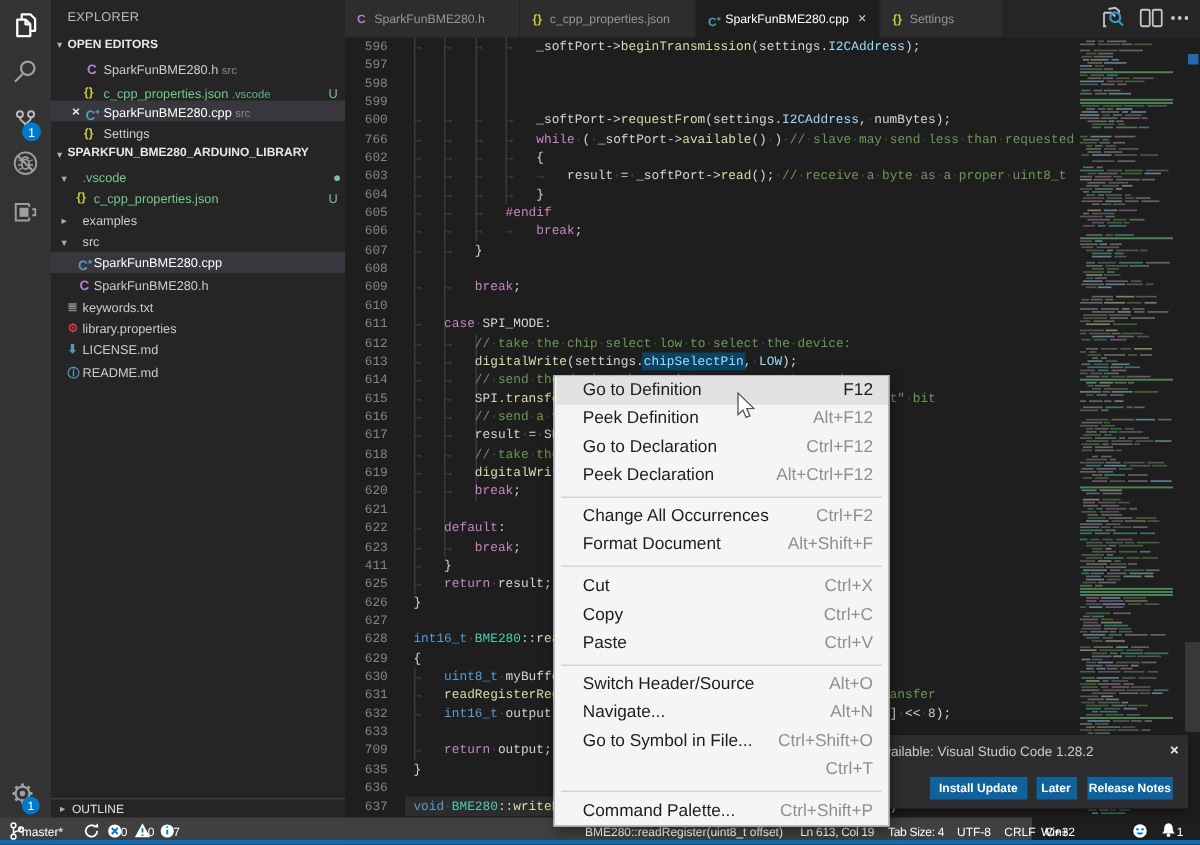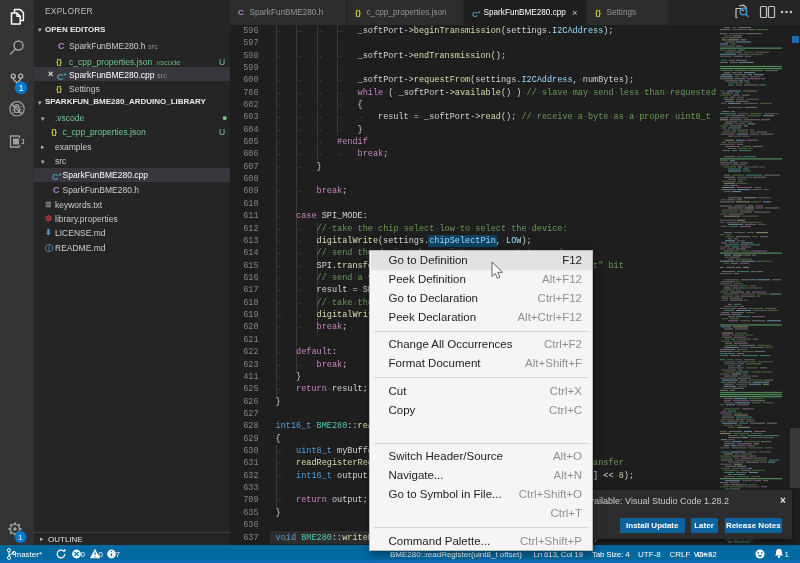--- a/index.html
+++ b/index.html
@@ -22,21 +22,21 @@
 .hl{background:#0d4263;box-shadow:0 0 0 1px #0d4263}
 .ig{position:absolute;width:1px;background:#3a3a3a}
 .row{position:absolute;left:0;width:196px;height:14px;font-size:8.5px;color:#cccccc}
 .row .txt{position:absolute;top:2.5px;white-space:nowrap}
 .sel{background:#37373d}
 .hdr{font-weight:bold;color:#e8e8e8;font-size:8px}
 .green{color:#73c991}
 .dim{color:#8c8c8c;font-size:7.5px}
 .arrow{position:absolute;color:#b0b0b0;font-size:7px;top:4px}
 .fic{position:absolute;top:2.5px;font-weight:bold}
-#statusbar{position:absolute;left:0;top:545px;width:800px;height:18px;background:#0369a1;color:#ffffff;font-size:8px}
+#statusbar{position:absolute;left:0;top:545px;width:688px;height:18px;background:#404040;color:#ffffff;font-size:8px}
 #statusbar .it{position:absolute;top:5px;white-space:nowrap}
 #menu{position:absolute;left:368.5px;top:249.5px;width:224.5px;height:301px;background:#f5f5f5;
  box-shadow:1px 3px 8px rgba(0,0,0,.45);border:1px solid #b9b9b9;font-size:11.5px;color:#1c1c1c;z-index:30}
 .mi{position:absolute;left:1px;width:221.5px;height:19px}
 .mi .l{position:absolute;left:18px;top:2.8px}
 .mi .r{position:absolute;right:10px;top:2.8px;color:#8f8f8f}
 .mi.hov{background:#e2e2e2}
 .mi.hov .r{color:#1c1c1c}
 .msep{position:absolute;left:4px;width:214.5px;height:1px;background:#d4d4d4}
 #toast{position:absolute;left:520px;top:490px;width:272px;height:49px;background:#2d2d30;
@@ -93,21 +93,20 @@
 <div class="gl" style="top:445.04px">630</div>
 <div class="gl" style="top:457.40px">631</div>
 <div class="gl" style="top:469.76px">632</div>
 <div class="gl" style="top:482.12px">633</div>
 <div class="gl" style="top:494.48px">709</div>
 <div class="gl" style="top:506.84px">635</div>
 <div class="gl" style="top:519.20px">636</div>
 <div class="gl" style="top:531.56px">637</div>
         </div>
 <div class="cl" style="top:24.80px"><i>→&nbsp;&nbsp;&nbsp;</i><i>→&nbsp;&nbsp;&nbsp;</i><i>→&nbsp;&nbsp;&nbsp;</i><i>→&nbsp;&nbsp;&nbsp;</i><span class="w">_softPort-&gt;</span><span class="f">beginTransmission</span><span class="w">(settings.</span><span class="v">I2CAddress</span><span class="w">);</span></div>
-<div class="cl" style="top:49.52px"><i>→&nbsp;&nbsp;&nbsp;</i><i>→&nbsp;&nbsp;&nbsp;</i><i>→&nbsp;&nbsp;&nbsp;</i><i>→&nbsp;&nbsp;&nbsp;</i><span class="w">_softPort-&gt;</span><span class="f">endTransmission</span><span class="w">();</span></div>
 <div class="cl" style="top:61.88px"></div>
 <div class="cl" style="top:74.24px"><i>→&nbsp;&nbsp;&nbsp;</i><i>→&nbsp;&nbsp;&nbsp;</i><i>→&nbsp;&nbsp;&nbsp;</i><i>→&nbsp;&nbsp;&nbsp;</i><span class="w">_softPort-&gt;</span><span class="f">requestFrom</span><span class="w">(settings.</span><span class="v">I2CAddress</span><span class="w">,<i>·</i>numBytes);</span></div>
 <div class="cl" style="top:86.60px"><i>→&nbsp;&nbsp;&nbsp;</i><i>→&nbsp;&nbsp;&nbsp;</i><i>→&nbsp;&nbsp;&nbsp;</i><i>→&nbsp;&nbsp;&nbsp;</i><span class="k">while</span><span class="w"><i>·</i>(<i>·</i>_softPort-&gt;</span><span class="f">available</span><span class="w">()<i>·</i>)<i>·</i></span><span class="c">//<i>·</i>slave<i>·</i>may<i>·</i>send<i>·</i>less<i>·</i>than<i>·</i>requested</span></div>
 <div class="cl" style="top:98.96px"><i>→&nbsp;&nbsp;&nbsp;</i><i>→&nbsp;&nbsp;&nbsp;</i><i>→&nbsp;&nbsp;&nbsp;</i><i>→&nbsp;&nbsp;&nbsp;</i><span class="w">{</span></div>
 <div class="cl" style="top:111.32px"><i>→&nbsp;&nbsp;&nbsp;</i><i>→&nbsp;&nbsp;&nbsp;</i><i>→&nbsp;&nbsp;&nbsp;</i><i>→&nbsp;&nbsp;&nbsp;</i><i>→&nbsp;&nbsp;&nbsp;</i><span class="w">result<i>·</i>=<i>·</i>_softPort-&gt;</span><span class="f">read</span><span class="w">();<i>·</i></span><span class="c">//<i>·</i>receive<i>·</i>a<i>·</i>byte<i>·</i>as<i>·</i>a<i>·</i>proper<i>·</i>uint8_t</span></div>
 <div class="cl" style="top:123.68px"><i>→&nbsp;&nbsp;&nbsp;</i><i>→&nbsp;&nbsp;&nbsp;</i><i>→&nbsp;&nbsp;&nbsp;</i><i>→&nbsp;&nbsp;&nbsp;</i><span class="w">}</span></div>
 <div class="cl" style="top:136.04px"><i>→&nbsp;&nbsp;&nbsp;</i><i>→&nbsp;&nbsp;&nbsp;</i><i>→&nbsp;&nbsp;&nbsp;</i><span class="k">#endif</span></div>
 <div class="cl" style="top:148.40px"><i>→&nbsp;&nbsp;&nbsp;</i><i>→&nbsp;&nbsp;&nbsp;</i><i>→&nbsp;&nbsp;&nbsp;</i><i>→&nbsp;&nbsp;&nbsp;</i><span class="k">break</span><span class="w">;</span></div>
 <div class="cl" style="top:160.76px"><i>→&nbsp;&nbsp;&nbsp;</i><i>→&nbsp;&nbsp;&nbsp;</i><span class="w">}</span></div>
 <div class="cl" style="top:173.12px"></div>
@@ -1027,20 +1026,24 @@
     </div>
 <div class="msep" style="top:126.7px"></div>
 <div class="mi" style="top:131.5px">
       <span class="l">Cut</span>
       <span class="r">Ctrl+X</span>
     </div>
 <div class="mi" style="top:150.5px">
       <span class="l">Copy</span>
       <span class="r">Ctrl+C</span>
     </div>
+<div class="mi" style="top:169.5px">
+      <span class="l">Paste</span>
+      <span class="r">Ctrl+V</span>
+    </div>
 <div class="msep" style="top:192.2px"></div>
 <div class="mi" style="top:197.0px">
       <span class="l">Switch Header/Source</span>
       <span class="r">Alt+O</span>
     </div>
 <div class="mi" style="top:216.0px">
       <span class="l">Navigate...</span>
       <span class="r">Alt+N</span>
     </div>
 <div class="mi" style="top:235.0px">

